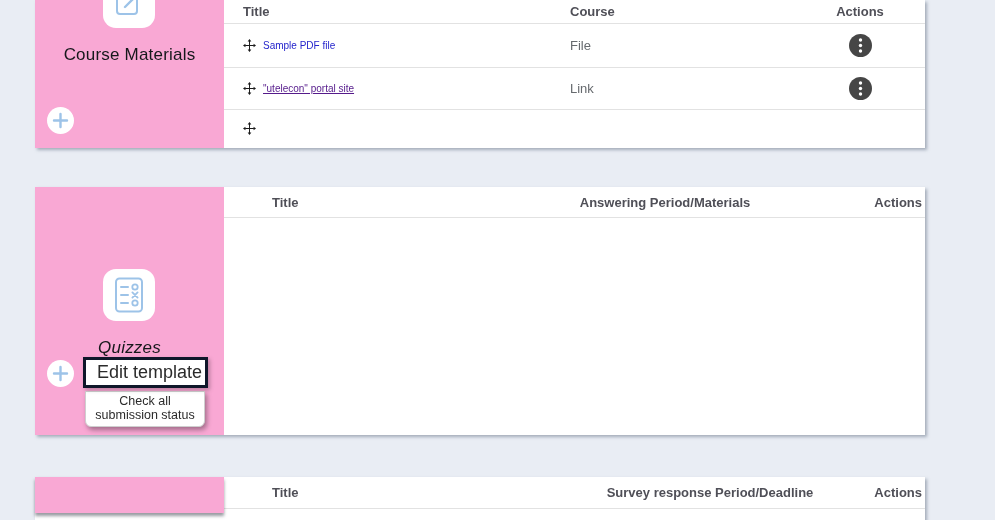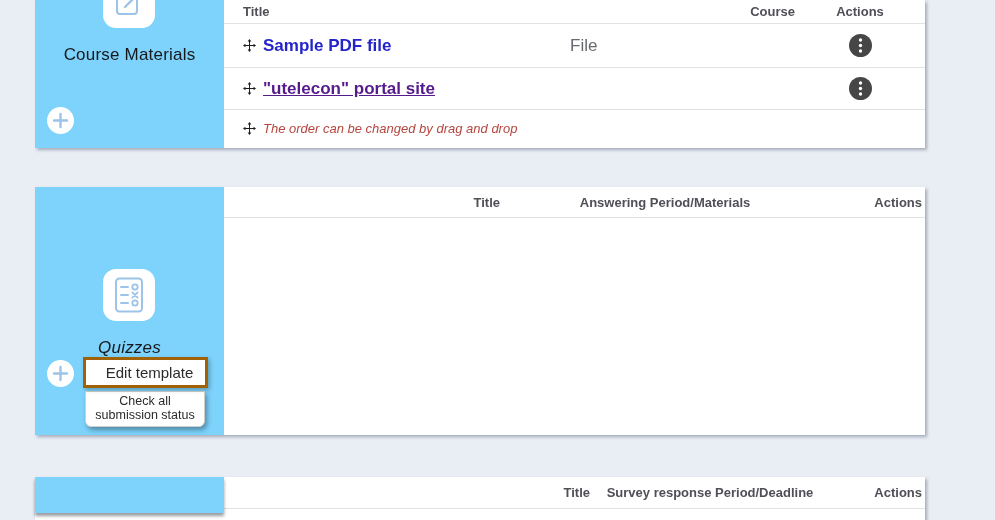--- a/index.html
+++ b/index.html
@@ -19,21 +19,21 @@
     background: #ffffff;
     box-shadow: 2px 2px 3px rgba(110,120,138,0.55);
   }
   .panel-1 { top: 0; height: 148px; }
   .panel-2 { top: 187px; height: 248px; }
   .panel-3 { top: 477px; height: 60px; }
 
   .sidebar {
     position: absolute; left: 0; top: 0; bottom: 0;
     width: 189px;
-    background: #7dd3fc;
+    background: #f9a8d4;
   }
   .sidebar-short {
     bottom: auto; height: 36px;
     box-shadow: 0 3px 3px rgba(70,75,85,0.55);
   }
   .icon-box {
     position: absolute;
     left: 68px; width: 52px; height: 52px;
     background: #ffffff; border-radius: 13px;
     display: flex; align-items: center; justify-content: center;
@@ -62,40 +62,40 @@
   .table-area { margin-left: 189px; }
   .trow {
     display: flex; align-items: center;
     box-sizing: border-box;
     border-bottom: 1px solid #e2e2e2;
   }
   .thead-1 { height: 24px; }
   .thead-2 { height: 31px; }
   .thead-3 { height: 32px; }
   .th {
-    font-size: 13px; font-weight: bold; color: #4f4f57; text-align: right;
+    font-size: 13px; font-weight: bold; color: #4f4f57;
   }
   .r1 { height: 44px; }
   .r2 { height: 42px; }
   .rnote { height: 36px; border-bottom: none; }
 
   
   .p1c1 { flex: 1; display: flex; align-items: center; gap: 7px; padding-left: 19px; min-width: 0; }
   .p1c2 { width: 230px; padding-left: 5px; box-sizing: border-box; }
   .p1c3 { width: 130px; display: flex; align-items: center; justify-content: center; }
 
   
   .pxc1 { flex: 1; padding-left: 48px; }
   .p2c2 { width: 330px; text-align: center; }
   .p3c2 { width: 240px; text-align: center; }
   .pxc3 { width: 95px; text-align: right; padding-right: 3px; box-sizing: border-box; }
 
-  .val { font-size: 17px; color: #666a6e; }
+  .val { font-size: 13px; color: #666a6e; }
   .link {
-    font-size: 17px; font-weight: bold; text-decoration: none;
+    font-size: 10px; font-weight: normal; text-decoration: none;
   }
   .link-new { color: #2424cc; }
   .link-visited { color: #551a8b; text-decoration: underline; }
   .note-text {
     font-size: 13px; font-style: italic; color: #b5463f;
   }
   .move-handle {
     display: inline-flex; flex: none; cursor: move;
     align-items: center;
   }
@@ -108,23 +108,23 @@
   }
   .empty-body { height: 216px; }
 
   
   .menu-item-highlight {
     position: absolute;
     left: 48px; top: 170px;
     width: 125px; height: 31px;
     box-sizing: border-box;
     background: #ffffff;
-    border: 3px solid #a16207;
-    display: flex; align-items: center; justify-content: center;
-    font-size: 15px; color: #2b2b2b;
+    border: 3px solid #0f172a;
+    display: flex; align-items: center; justify-content: center;
+    font-size: 18px; color: #2b2b2b;
     box-shadow: 2px 2px 4px rgba(0,0,0,0.25);
     cursor: pointer;
     z-index: 3;
     padding-left: 8px;
   }
   .menu-item-2 {
     position: absolute;
     left: 50px; top: 204px;
     width: 120px; height: 36px;
     box-sizing: border-box;
@@ -191,40 +191,40 @@
     <div class="trow r2">
       <div class="p1c1">
         <span class="move-handle">
           <svg width="13" height="13" viewBox="0 0 16 16" fill="#1a1a1a">
             <path d="M7.4 2.6 H8.6 V13.4 H7.4 Z M2.6 7.4 H13.4 V8.6 H2.6 Z"></path>
             <path d="M8 0 L5.7 3 H10.3 Z M8 16 L5.7 13 H10.3 Z M0 8 L3 5.7 V10.3 Z M16 8 L13 5.7 V10.3 Z"></path>
           </svg>
         </span>
         <a href="#" class="link link-visited">"utelecon" portal site</a>
       </div>
+      <div class="p1c2 val">Link</div>
       <div class="p1c3">
         <button class="action-btn">
           <svg width="23" height="23" viewBox="0 0 23 23">
             <circle cx="11.5" cy="6" r="1.7" fill="#fff"></circle>
             <circle cx="11.5" cy="11.5" r="1.7" fill="#fff"></circle>
             <circle cx="11.5" cy="17" r="1.7" fill="#fff"></circle>
           </svg>
         </button>
       </div>
     </div>
 
     <div class="trow rnote">
       <div class="p1c1">
         <span class="move-handle">
           <svg width="13" height="13" viewBox="0 0 16 16" fill="#1a1a1a">
             <path d="M7.4 2.6 H8.6 V13.4 H7.4 Z M2.6 7.4 H13.4 V8.6 H2.6 Z"></path>
             <path d="M8 0 L5.7 3 H10.3 Z M8 16 L5.7 13 H10.3 Z M0 8 L3 5.7 V10.3 Z M16 8 L13 5.7 V10.3 Z"></path>
           </svg>
         </span>
-        <span class="note-text">The order can be changed by drag and drop</span>
       </div>
     </div>
   </div>
 </section>
 
 <section class="panel panel-2">
   <div class="sidebar">
     <div class="icon-box icon-box-qz">
       <svg width="30" height="36" viewBox="0 0 30 36" fill="none" stroke="#9dc3e8">
         <rect x="2" y="1.5" width="26" height="33" rx="3.5" stroke-width="2"></rect>

